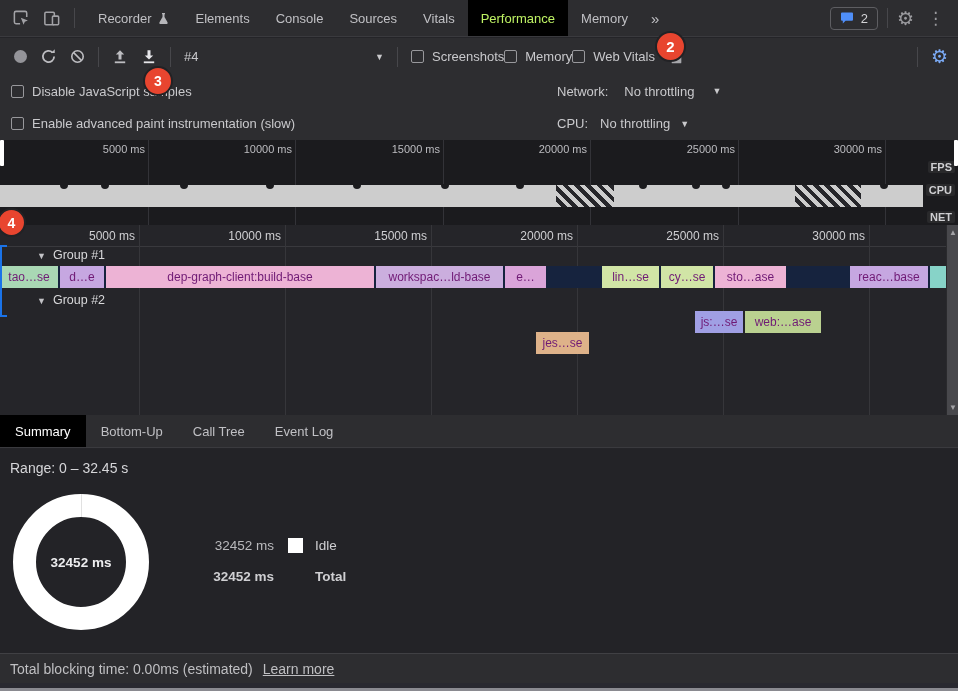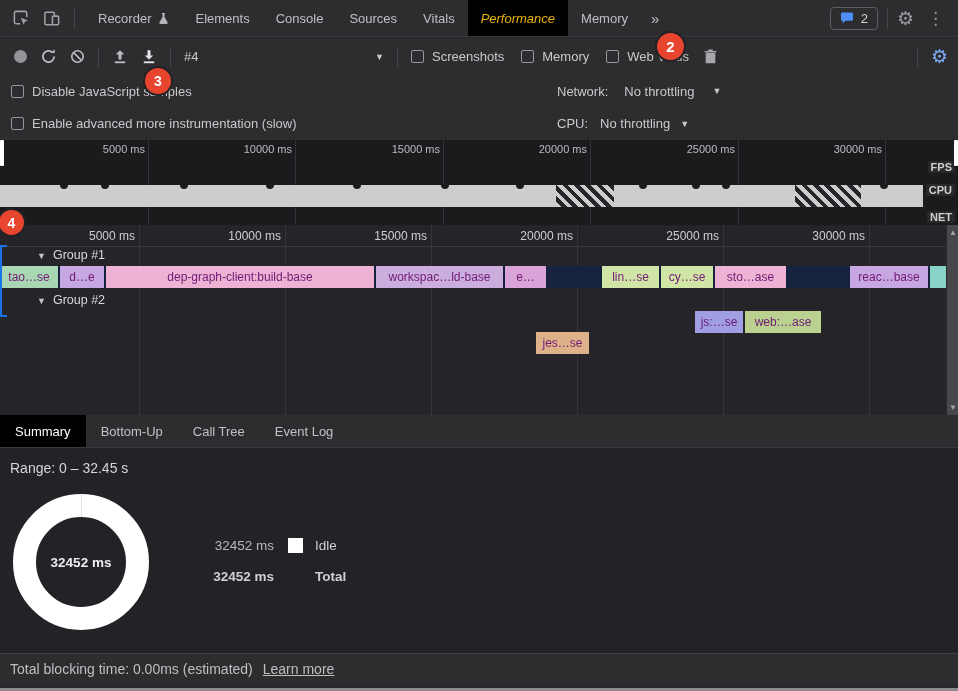--- a/index.html
+++ b/index.html
@@ -15,21 +15,21 @@
   .sep { width:1px; height:20px; background:#47474b; flex:0 0 1px; }
 
   
   .tabbar { left:0; top:0; width:958px; height:37px; background:#2d2d30;
             border-bottom:1px solid #3a3a3e; display:flex; align-items:center; }
   .tabbar .icon-btn { display:flex; align-items:center; justify-content:center;
             width:30px; height:28px; cursor:pointer; }
   .tabs { display:flex; align-items:stretch; height:100%; margin-left:10px; }
   .tab { display:flex; align-items:center; padding:0 13px; color:#c0c0c4;
          cursor:pointer; white-space:nowrap; }
-  .tab.active { background:#000; color:#eab308;font-style:italic; }
+  .tab.active { background:#000; color:#bef264; }
   .tab svg { margin-left:7px; }
   .tabbar-right { margin-left:auto; display:flex; align-items:center; gap:9px; margin-right:10px; }
   .chat-chip { display:flex; align-items:center; gap:7px; border:1px solid #5e5e62;
                border-radius:4px; padding:3px 9px; cursor:pointer; color:#d3d3d6; }
   .glyph-gear { font-size:19px; color:#9b9b9f; cursor:pointer; line-height:1; }
   .glyph-dots { font-size:17px; color:#9b9b9f; cursor:pointer; line-height:1; padding:0 4px;}
   .glyph-more { font-size:15px; color:#c0c0c4; cursor:pointer; padding:0 10px; }
 
   
   .ptoolbar { left:0; top:38px; width:958px; height:37px; background:#2d2d30;
@@ -205,21 +205,21 @@
         <path d="M8 10.6L3.8 6.4h2.7V1.2h3v5.2h2.7z" fill="#e6e6e9"></path>
         <rect x="2.8" y="12.4" width="10.4" height="1.8" fill="#e6e6e9"></rect>
       </svg>
   </span>
   <span class="sep"></span>
   <span class="hist-select">
     <span>#4</span>
     <span class="dd">▼</span>
   </span>
   <span class="sep"></span>
-  <span id="toolbar-checks" style="display:flex;align-items:flex-start;gap:17px;">
+  <span id="toolbar-checks" style="display:flex;align-items:flex-start;">
       <span class="chk">
         <span class="box"></span>
         <span>Screenshots</span>
       </span>
       <span class="chk">
         <span class="box"></span>
         <span>Memory</span>
       </span>
       <span class="chk">
         <span class="box"></span>
@@ -245,21 +245,21 @@
   </span>
   <span class="throttle">
     <span>Network:</span>
     <span class="val">No throttling</span>
     <span class="dd">▼</span>
   </span>
 </div>
 <div class="abs setrow r2">
   <span class="chk">
     <span class="box"></span>
-    <span>Enable advanced more instrumentation (slow)</span>
+    <span>Enable advanced paint instrumentation (slow)</span>
   </span>
   <span class="throttle">
     <span>CPU:</span>
     <span class="val">No throttling</span>
     <span class="dd">▼</span>
   </span>
 </div>
 
 <div class="abs overview" id="overview">
   <div class="cpu-band" id="cpu-band">

